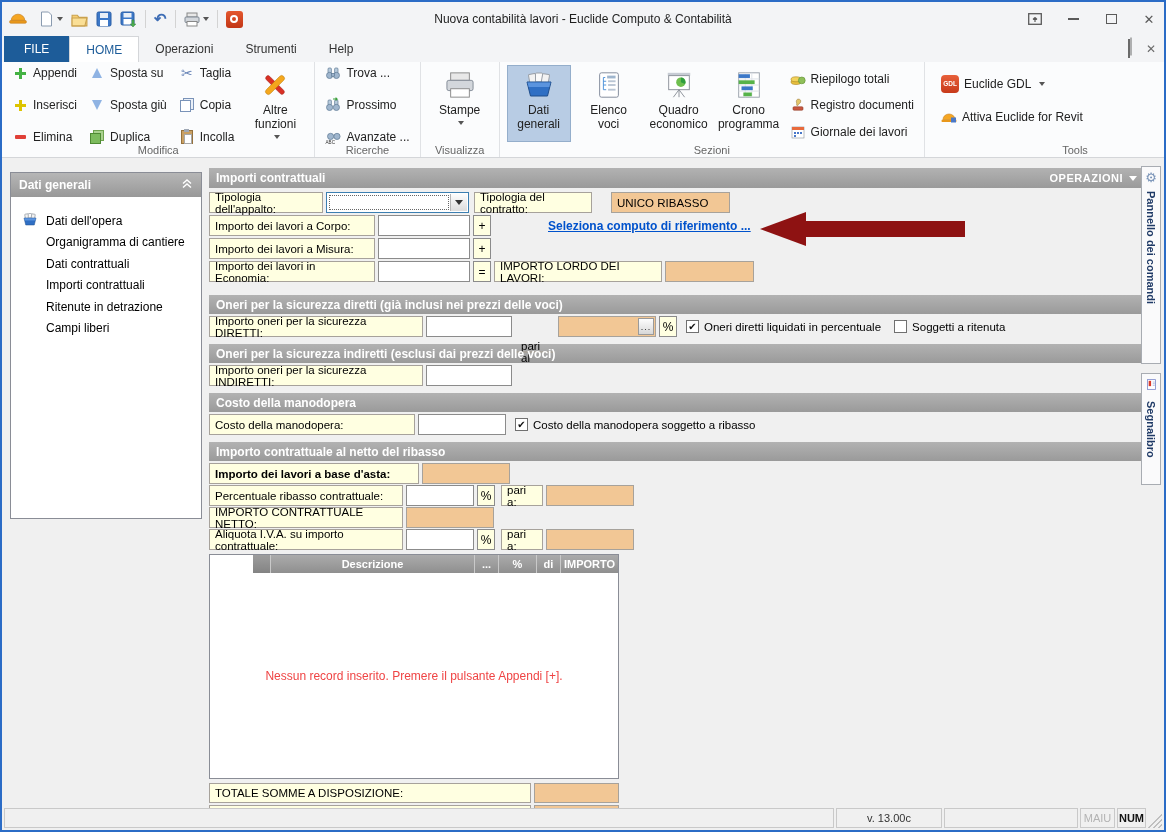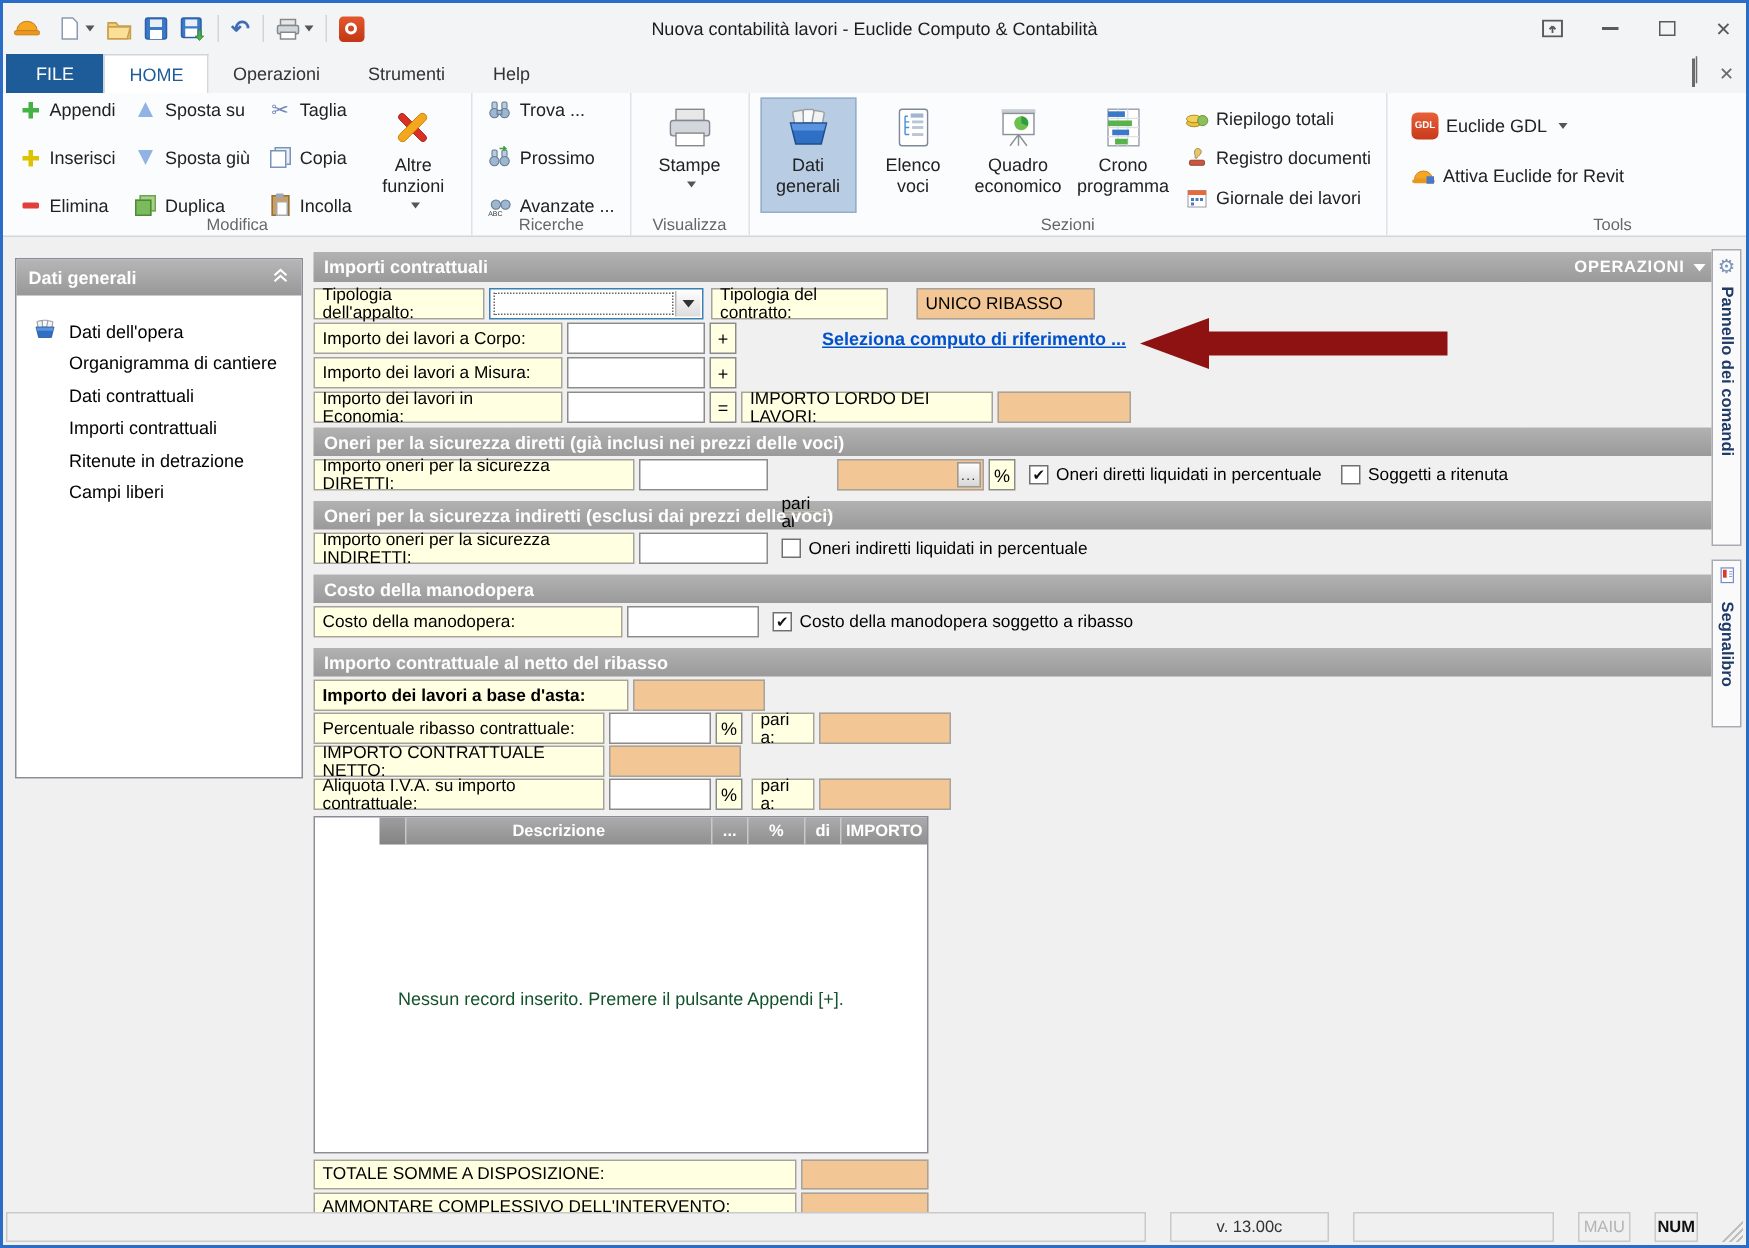--- a/index.html
+++ b/index.html
@@ -79,21 +79,21 @@
   .sb-items { padding-top:13px; }
   .sb-item { height:21.5px; display:flex; align-items:center; padding-left:35px; font-size:12px; color:#000; position:relative; }
   .sb-item .itemico { position:absolute; left:11px; top:2px; }
 
   
   .main { position:absolute; left:205px; top:10px; width:935px; }
   .mhead { height:20px; background:linear-gradient(#B2B2B2,#9A9A9A); color:#FFF; font-weight:bold; font-size:12px; display:flex; align-items:center; justify-content:space-between; padding:0 7px; }
   .opmenu { display:flex; align-items:center; gap:6px; font-size:11px; letter-spacing:0.5px; }
   .opcaret { width:0; height:0; border-left:4px solid transparent; border-right:4px solid transparent; border-top:5px solid #FFF; }
   .sechead { height:19px; background:linear-gradient(#B2B2B2,#9A9A9A); color:#FFF; font-weight:bold; font-size:12px; display:flex; align-items:center; padding:0 7px; margin-top:7px; }
-  .sechead.first-gap { margin-top:3px; }
+  .sechead.first-gap { margin-top:13px; }
   .frow { display:flex; align-items:stretch; gap:3px; margin-top:2px; height:21px; }
   .frow.tight { margin-top:1px; }
   .lbl { background:#FFFFE1; border:1px solid #A7A29B; display:flex; align-items:center; padding:0 5px; font-size:11.5px; color:#000; flex:none; }
   .inp { background:#FFF; border:1px solid #8B8B8B; flex:none; }
   .ro  { background:#F2C795; border:1px solid #A7A29B; flex:none; }
   .sbtn { width:18px; background:#FFFFE1; border:1px solid #8B8B8B; display:flex; align-items:center; justify-content:center; font-size:12px; color:#000; flex:none; }
   .combo { width:143px; background:#FFF; border:1px solid #3C7FB1; position:relative; flex:none; }
   .combo .focusbox { position:absolute; inset:2px 19px 2px 2px; border:1px dotted #666; }
   .combo .ddbtn { position:absolute; right:1px; top:1px; bottom:1px; width:17px; background:linear-gradient(#FDFDFD,#DCDCDC); border-left:1px solid #B5B5B5; display:flex; align-items:center; justify-content:center; }
   .ddcaret { width:0; height:0; border-left:4px solid transparent; border-right:4px solid transparent; border-top:5px solid #333; }
@@ -104,31 +104,31 @@
   .sel-link { position:absolute; left:339px; top:51px; font-size:12px; font-weight:bold; color:#0052CC; text-decoration:underline; cursor:pointer; }
   .arrow-head { position:absolute; left:551px; top:44px; width:0; height:0; border-top:17px solid transparent; border-bottom:17px solid transparent; border-right:46px solid #8E1212; }
   .arrow-bar { position:absolute; left:595px; top:53px; width:161px; height:16px; background:#8E1212; }
 
   
   .grid { width:410px; margin-top:4px; border:1px solid #8A8D96; background:#FFF; }
   .grid-head { display:flex; height:18px; background:linear-gradient(#ABABAB,#8F8F8F); color:#FFF; font-weight:bold; font-size:11px;margin-left:43px; }
   .gcol { display:flex; align-items:center; justify-content:center; border-right:1px solid #C9C9C9; }
   .gcol:last-child { border-right:none; }
   .grid-body { height:205px; display:flex; align-items:center; justify-content:center; }
-  .empty-text { font-size:12px; color:#14532d; }
+  .empty-text { font-size:12px; color:#ef4444; }
   .totrow { display:flex; gap:3px; margin-top:4px; height:20px; }
   .totrow.second { margin-top:2px; }
 
   
   .rightbar { position:absolute; right:0; top:8px; width:21px; }
   .rtab { width:20px; background:#FAFAFB; border:1px solid #A8ACB2; display:flex; flex-direction:column; align-items:center; padding-top:3px; gap:4px; margin-bottom:9px; }
   .rtab .vlabel { writing-mode:vertical-rl; font-size:11px; font-weight:bold; color:#1F3A66; padding:2px 0 6px; }
 
   
-  .statusbar { position:absolute; left:2px; right:2px; bottom:2px; height:20px; background:#F0F0F0; display:flex; align-items:stretch; gap:16px; font-size:11px; color:#333; }
+  .statusbar { position:absolute; left:2px; right:2px; bottom:2px; height:20px; background:#F0F0F0; display:flex; align-items:stretch; gap:2px; font-size:11px; color:#333; }
   .seg { border:1px solid #C9C9C9; display:flex; align-items:center; justify-content:center; }
   .seg.grow { flex:1; }
   .seg.ver { width:106px; }
   .seg.mid { width:134px; }
   .seg.maiu { width:35px; color:#B3B3B3; }
   .seg.num { width:29px; font-weight:bold; color:#111; }
   .grip { width:14px; background:
     linear-gradient(135deg, transparent 0 58%, #BFBFBF 58% 64%, transparent 64% 72%, #BFBFBF 72% 78%, transparent 78% 86%, #BFBFBF 86% 92%, transparent 92%); }
 </style>
 </head>
@@ -565,24 +565,20 @@
         <div class="chkwrap" style="margin-left:10px;">
           <span class="chk"></span>
           <span>Soggetti a ritenuta</span>
         </div>
       </div>
 
       <div class="sechead">Oneri per la sicurezza indiretti (esclusi dai prezzi delle voci)</div>
       <div class="frow">
         <div class="lbl" style="width:214px;">Importo oneri per la sicurezza INDIRETTI:</div>
         <div class="inp" style="width:86px;"></div>
-        <div class="chkwrap">
-          <span class="chk"></span>
-          <span>Oneri indiretti liquidati in percentuale</span>
-        </div>
       </div>
 
       <div class="sechead">Costo della manodopera</div>
       <div class="frow">
         <div class="lbl" style="width:206px;">Costo della manodopera:</div>
         <div class="inp" style="width:88px;"></div>
         <div class="chkwrap">
           <span class="chk on"></span>
           <span>Costo della manodopera soggetto a ribasso</span>
         </div>

